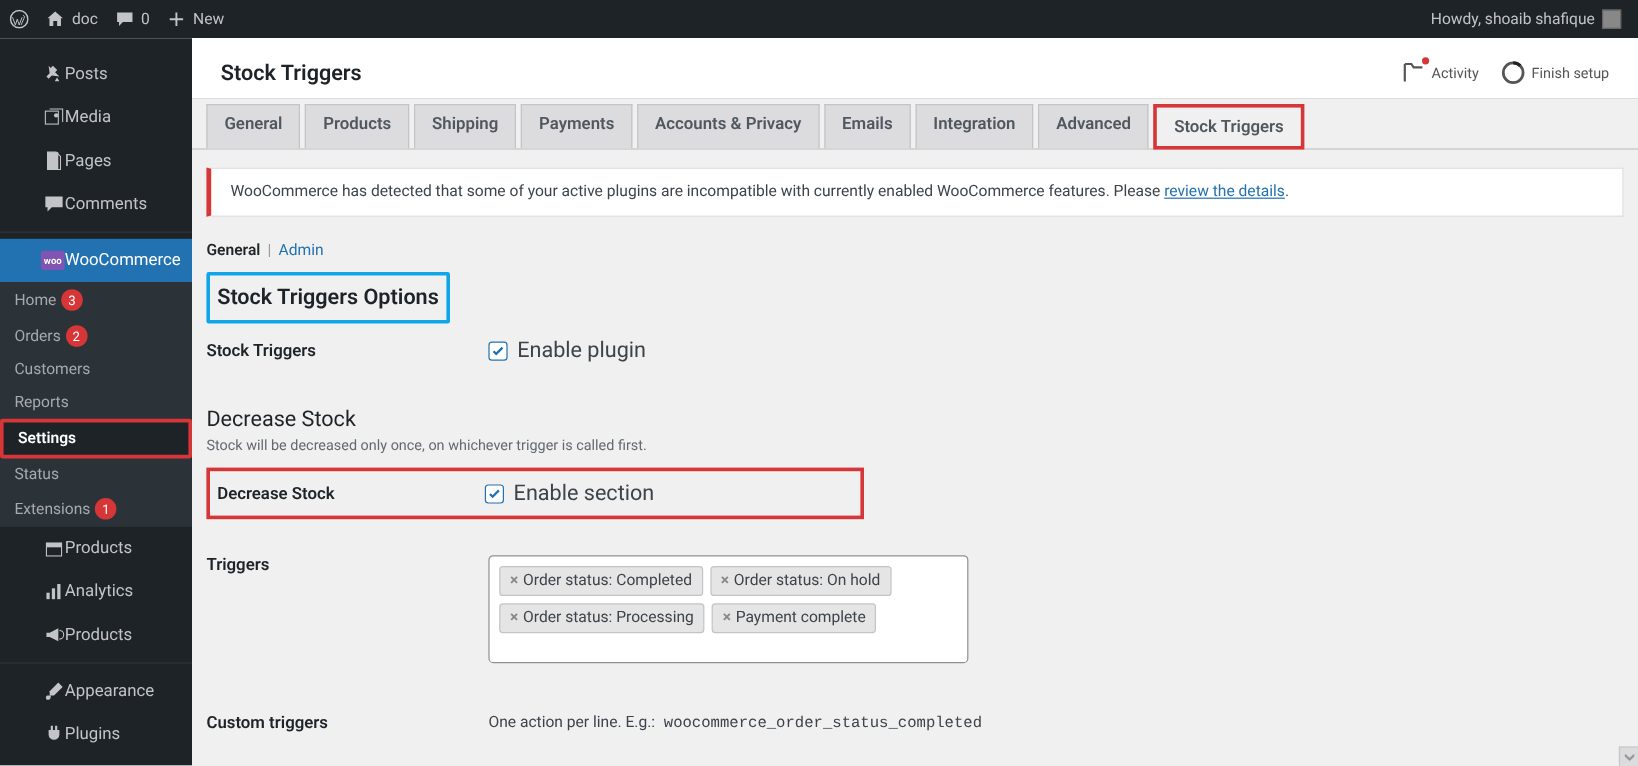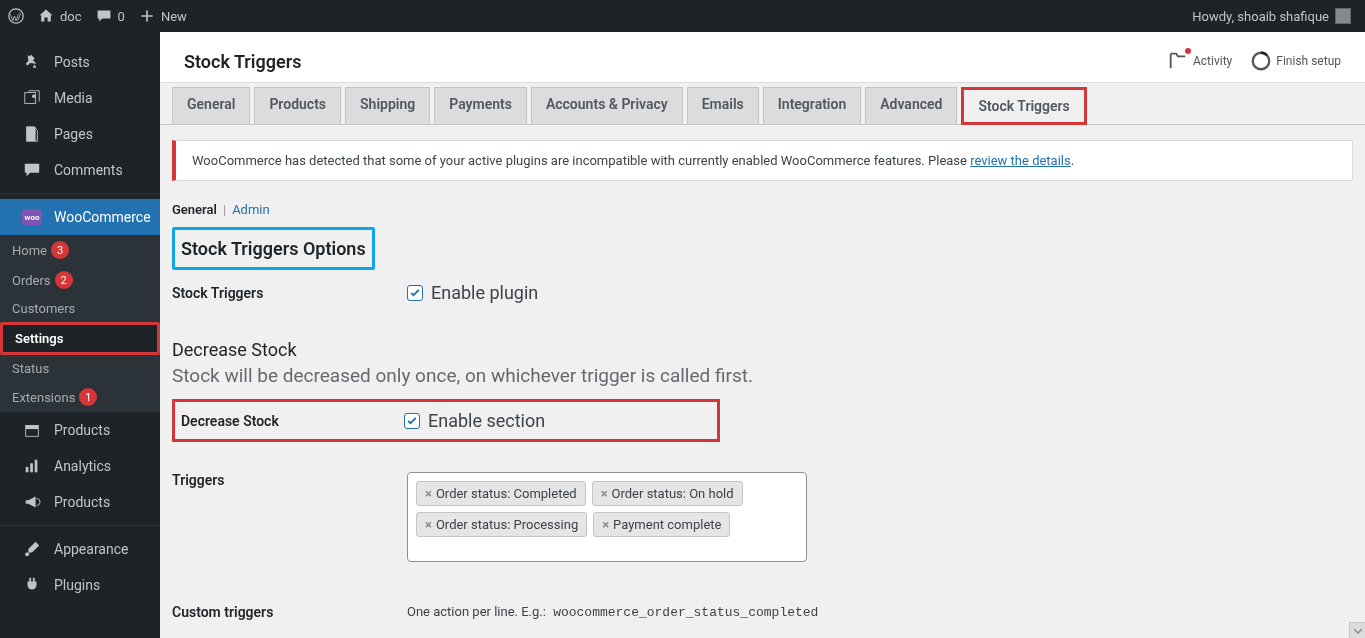--- a/index.html
+++ b/index.html
@@ -14,21 +14,21 @@
 .ab-icon { display: inline-block; width: 16px; height: 16px; }
 
 
 .wrap { display: flex; height: calc(100vh - 32px); }
 
 
 .sidebar { width: 160px; background: #1d2327; color: #c3c4c7; flex-shrink: 0; position: relative; }
 .menu-item { display: flex; align-items: center; gap: 0; padding: 8px 10px; cursor: pointer; font-size: 14px; }
 .menu-item.active { background: #2271b1; color: #fff; position: relative; }
 .menu-item.active::after { content: ""; position: absolute; right: -8px; top: 50%; transform: translateY(-50%); border: 8px solid transparent; border-right-color: #f0f0f1; }
-.menu-icon { width: 44px; height: 20px; flex-shrink: 0; display: flex; align-items: center; justify-content: center; }
+.menu-icon { width: 44px; height: 20px; flex-shrink: 0; display: flex; align-items: center; justify-content: flex-end; }
 .submenu { background: #2c3338; }
 .submenu .menu-item { padding: 6px 12px; font-size: 13px; color: #a7aaad; }
 .submenu .menu-item.sub-active { color: #fff; font-weight: 600; background: #1d2327; }
 .menu-sep { border-top: 1px solid #333; margin: 5px 0; }
 .badge { background: #d63638; color: #fff; border-radius: 9px; min-width: 18px; height: 18px; font-size: 11px; display: inline-flex; align-items: center; justify-content: center; padding: 0 5px; margin-left: 4px; }
 .highlight-box { border: 3px solid #d63638; border-radius: 2px; }
 .woo-icon { width: 20px; height: 16px; background: #7f54b3; border-radius: 3px; color: #fff; font-size: 8px; font-weight: bold; display: flex; align-items: center; justify-content: center; }
 
 
 .main { flex: 1; background: #f0f0f1; overflow-y: auto; position: relative; }
@@ -59,21 +59,21 @@
 .settings-body { padding: 4px 12px 40px; }
 .section-title { font-size: 18px; font-weight: 600; color: #1d2327; padding: 8px 6px; display: inline-block; }
 .section-title.boxed { border: 3px solid #0ea5e9; border-radius: 2px; }
 .form-row { display: flex; align-items: center; padding: 12px 0; }
 .form-label { width: 235px; font-size: 14px; color: #1d2327; font-weight: 600; }
 .form-field { display: flex; align-items: center; gap: 8px; }
 .checkbox { width: 16px; height: 16px; border: 1px solid #2271b1; border-radius: 3px; display: inline-flex; align-items: center; justify-content: center; background: #fff; cursor: pointer; }
 .checkbox.checked svg { display: block; }
 .checkbox svg { width: 12px; height: 12px; display: none; }
 .check-label { font-size: 18px; color: #3c434a; }
-.desc { font-size: 19px; color: #646970; margin: 4px 0 12px; }
+.desc { font-size: 12px; color: #646970; margin: 4px 0 12px; }
 .subheading { font-size: 18px; font-weight: 400; color: #1d2327; margin-top: 24px; }
 
 .decrease-box { border: 3px solid #d63638; padding: 8px 6px; display: inline-flex; align-items: center; width: 548px; }
 .decrease-box .form-label { width: 223px; }
 
 
 .tags-box { border: 1px solid #8c8f94; background: #fff; padding: 8px; width: 400px; min-height: 90px; display: flex; flex-wrap: wrap; gap: 6px; align-content: flex-start; border-radius: 4px; }
 .tag { background: #e5e5e5; border: 1px solid #c3c4c7; border-radius: 3px; padding: 4px 8px; font-size: 13px; display: inline-flex; align-items: center; gap: 4px; cursor: default; }
 .tag-x { color: #888; cursor: pointer; font-weight: bold; }
 
@@ -171,20 +171,23 @@
       <div class="menu-item">
           <span>Home</span>
           <span class="badge">3</span>
         </div>
       <div class="menu-item">
           <span>Orders</span>
           <span class="badge">2</span>
         </div>
       <div class="menu-item">
           <span>Customers</span>
+        </div>
+      <div class="menu-item">
+          <span>Reports</span>
         </div>
       <div class="menu-item sub-active highlight-box">
           <span>Settings</span>
         </div>
       <div class="menu-item">
           <span>Status</span>
         </div>
       <div class="menu-item">
           <span>Extensions</span>
           <span class="badge">1</span>

